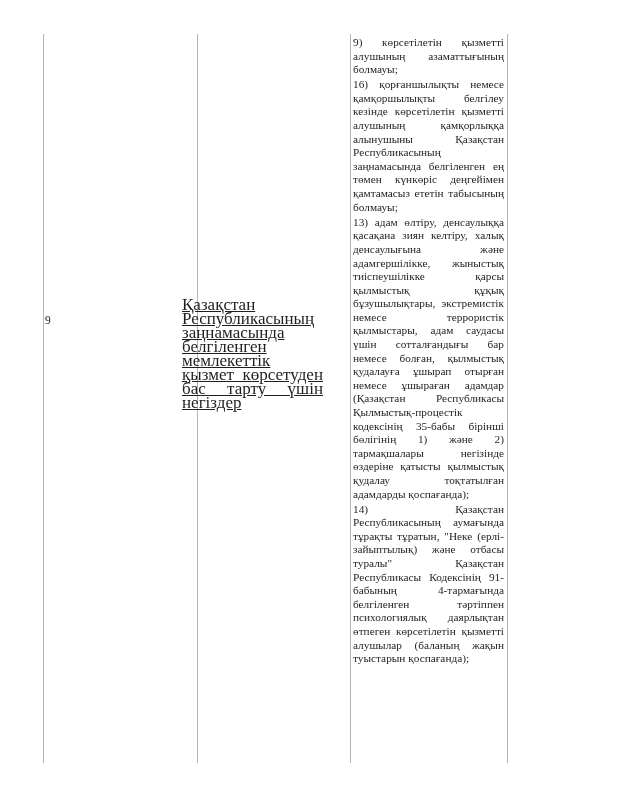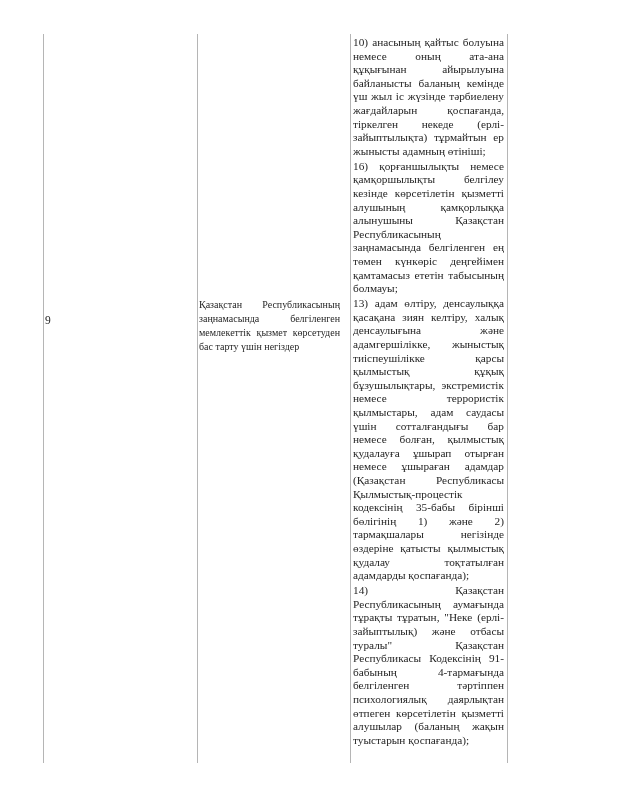--- a/index.html
+++ b/index.html
@@ -37,26 +37,27 @@
   .cell-row-number {
     position: absolute;
     left: 45px;
     top: 313px;
     width: 140px;
     font-size: 11.5px;
     line-height: 14px;
   }
   .cell-criterion {
     position: absolute;
-    left: 199px;
+    left: 182px;
     top: 298px;
     width: 141px;
-    font-size: 10px;
+    font-size: 17px;
     line-height: 14px;
     text-align: justify;
+    text-decoration: underline;
   }
   .cell-grounds {
     position: absolute;
     left: 353px;
     top: 36px;
     width: 151px;
     font-size: 11.3px;
     line-height: 13.6px;
     text-align: justify;
   }
@@ -73,19 +74,19 @@
   <div class="vline vline-1"></div>
   <div class="vline vline-2"></div>
   <div class="vline vline-3"></div>
   <div class="vline vline-4"></div>
 
   <div class="cell-row-number">9</div>
 
   <div class="cell-criterion">Қазақстан Республикасының заңнамасында белгіленген мемлекеттік қызмет көрсетуден бас тарту үшін негіздер</div>
 
   <div class="cell-grounds">
-    <p>10) анасының қайтыс болуына немесе оның ата-ана құқығынан айырылуына байланысты баланың кемінде үш жыл іс жүзінде тәрбиелену жағдайларын қоспағанда, тіркелген некеде (ерлі-зайыптылықта) тұрмайтын ер жынысты адамның өтініші;</p>
+    <p>9) көрсетілетін қызметті алушының азаматтығының болмауы;</p>
     <p>16) қорғаншылықты немесе қамқоршылықты белгілеу кезінде көрсетілетін қызметті алушының қамқорлыққа алынушыны Қазақстан Республикасының заңнамасында белгіленген ең төмен күнкөріс деңгейімен қамтамасыз ететін табысының болмауы;</p>
     <p>13) адам өлтіру, денсаулыққа қасақана зиян келтіру, халық денсаулығына және адамгершілікке, жыныстық тиіспеушілікке қарсы қылмыстық құқық бұзушылықтары, экстремистік немесе террористік қылмыстары, адам саудасы үшін сотталғандығы бар немесе болған, қылмыстық қудалауға ұшырап отырған немесе ұшыраған адамдар (Қазақстан Республикасы Қылмыстық-процестік кодексінің 35-бабы бірінші бөлігінің 1) және 2) тармақшалары негізінде өздеріне қатысты қылмыстық қудалау тоқтатылған адамдарды қоспағанда);</p>
     <p>14) Қазақстан Республикасының аумағында тұрақты тұратын, "Неке (ерлі-зайыптылық) және отбасы туралы" Қазақстан Республикасы Кодексінің 91-бабының 4-тармағында белгіленген тәртіппен психологиялық даярлықтан өтпеген көрсетілетін қызметті алушылар (баланың жақын туыстарын қоспағанда);</p>
   </div>
 
 </div>
 
 </body></html>

